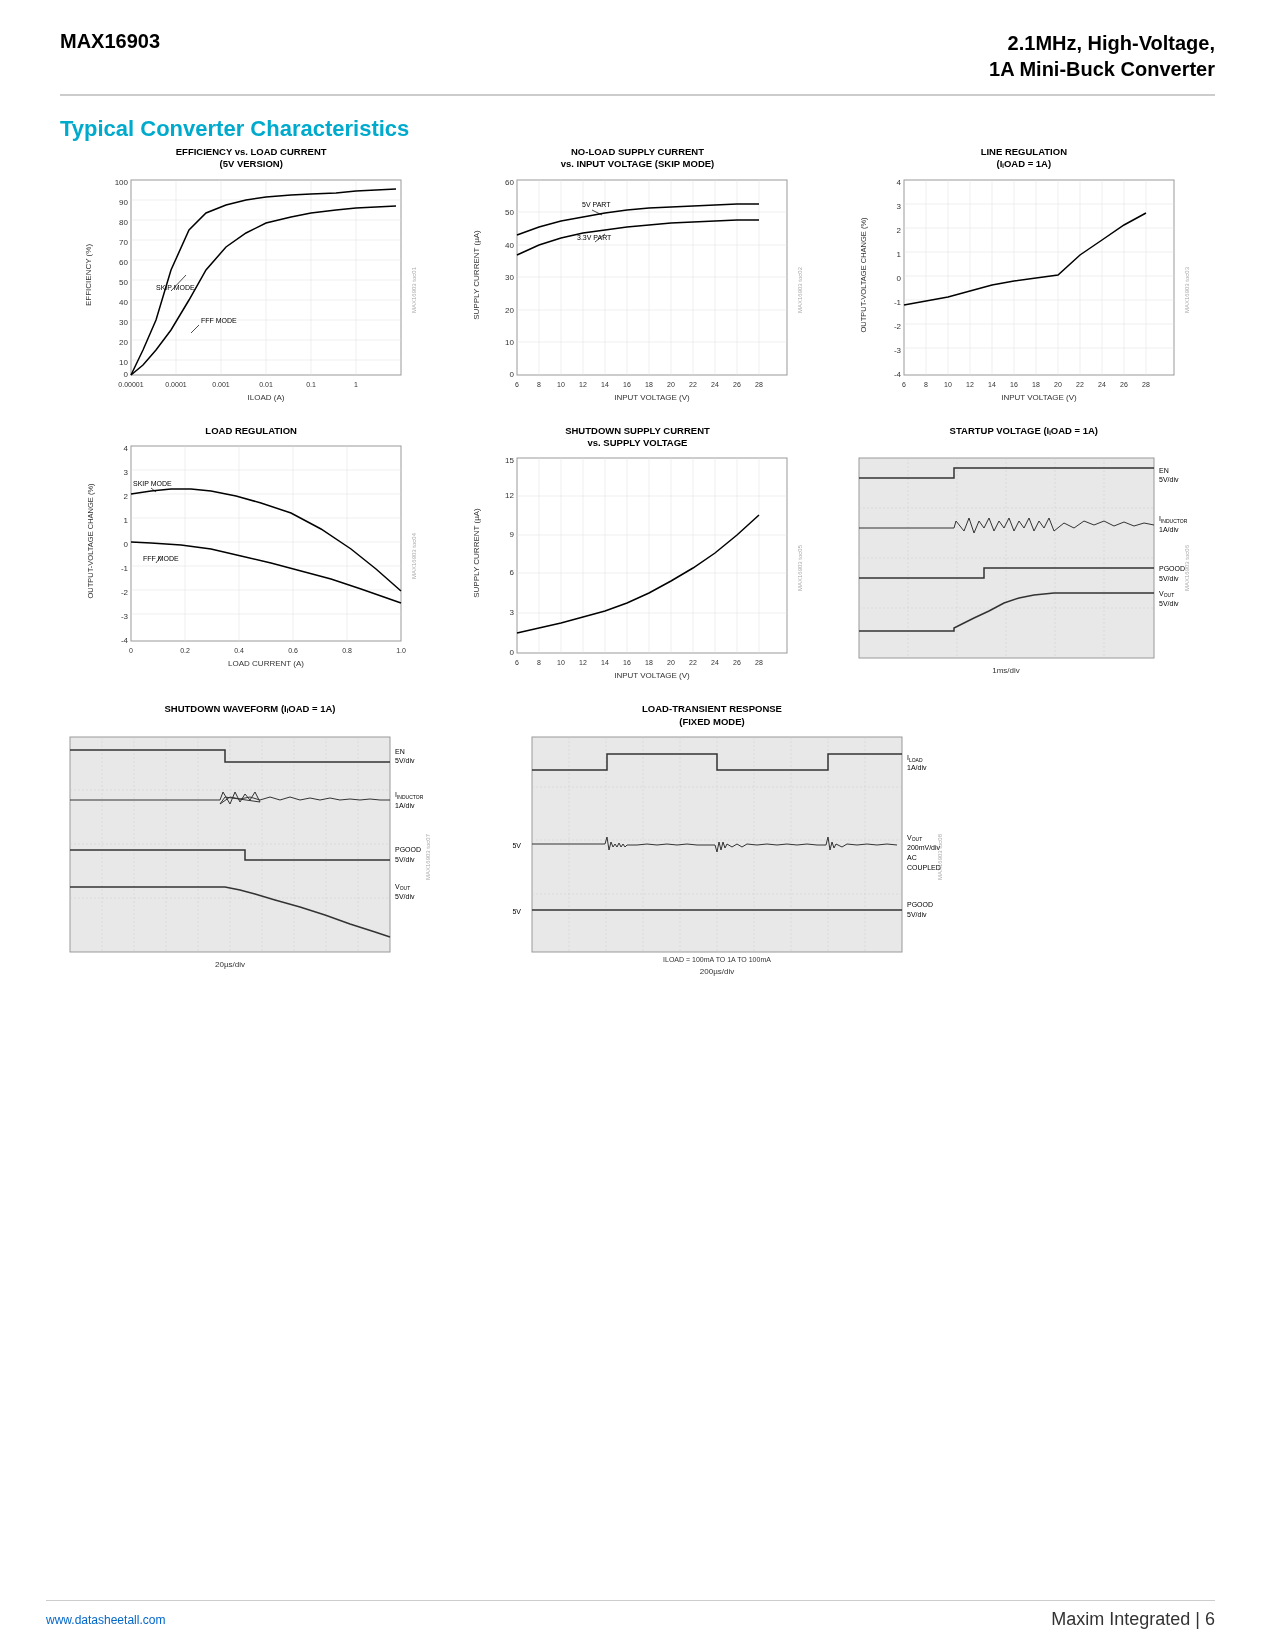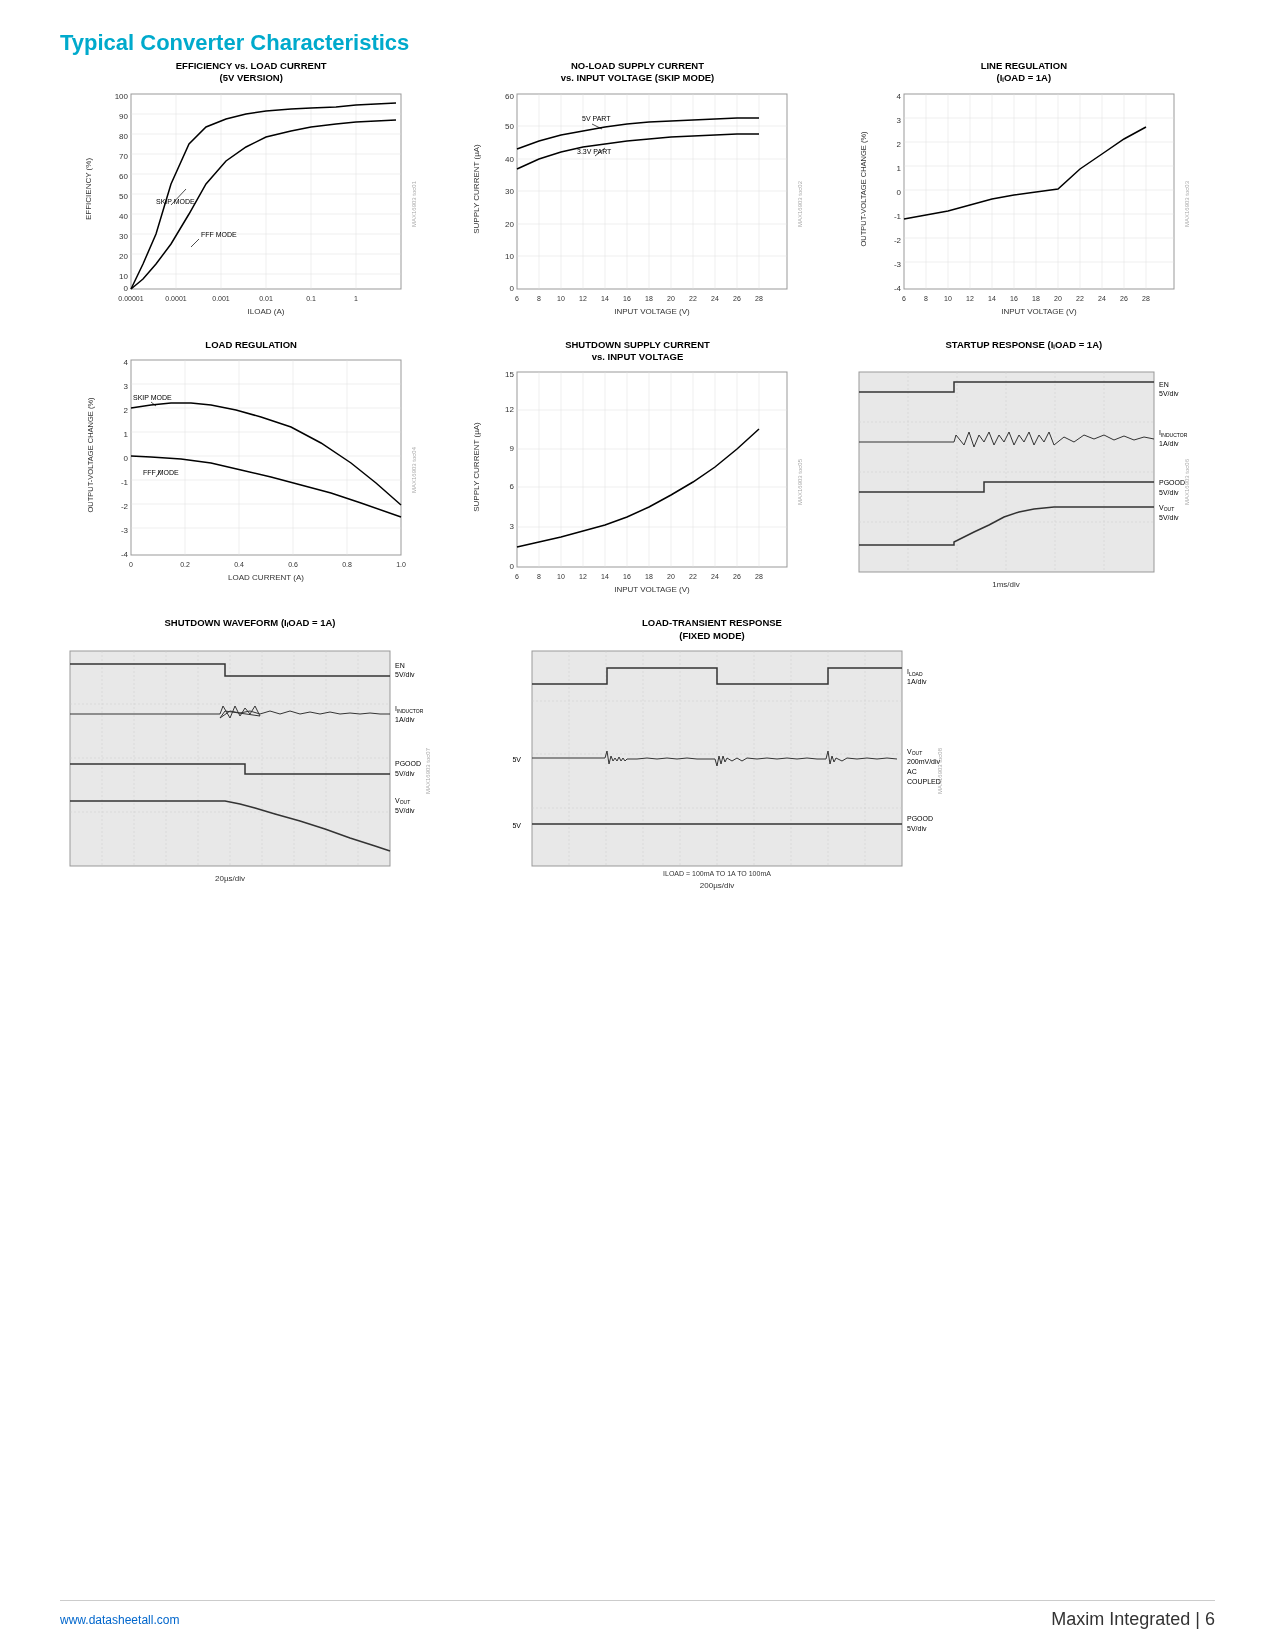--- a/index.html
+++ b/index.html
@@ -64,21 +64,21 @@
       text-align: center;
       margin-bottom: 4px;
       line-height: 1.3;
     }
     .chart-svg {
       display: block;
     }
     .footer {
       position: absolute;
       bottom: 20px;
-      left: 60px;
+      left: 46px;
       right: 60px;
       display: flex;
       justify-content: space-between;
       align-items: center;
       border-top: 1px solid #ccc;
       padding-top: 8px;
     }
     .footer-link {
       color: #0066cc;
       font-size: 12px;
@@ -87,20 +87,27 @@
     .footer-right {
       font-size: 18px;
       color: #333;
     }
   </style>
 </head>
 <body>
 
 <div class="page-container">
 
+  <div class="header">
+    <div class="header-left">MAX16903</div>
+    <div class="header-right">
+      <div>2.1MHz, High-Voltage,</div>
+      <div>1A Mini-Buck Converter</div>
+    </div>
+  </div>
 
   <div class="section-title">Typical Converter Characteristics</div>
 
   <div class="charts-row">
 
     <div class="chart-container">
       <div class="chart-title">
         <div>EFFICIENCY vs. LOAD CURRENT</div>
         <div>(5V VERSION)</div>
       </div>
@@ -329,21 +336,21 @@
         <text x="52" y="45" font-size="7" fill="#000">SKIP MODE</text>
         <line x1="70" y1="47" x2="75" y2="51" stroke="#000" stroke-width="0.7"></line>
         <text x="62" y="120" font-size="7" fill="#000">FFF MODE</text>
         <line x1="75" y1="122" x2="80" y2="115" stroke="#000" stroke-width="0.7"></line>
       </svg>
     </div>
 
     <div class="chart-container">
       <div class="chart-title">
         <div>SHUTDOWN SUPPLY CURRENT</div>
-        <div>vs. INPUT VOLTAGE</div>
+        <div>vs. SUPPLY VOLTAGE</div>
       </div>
       <svg class="chart-svg" width="340" height="230" viewBox="0 0 340 230">
         <text x="335" y="115" font-size="6" fill="#aaa" text-anchor="middle" transform="rotate(-90,335,115)">MAX16903 toc05</text>
         <rect x="50" y="5" width="270" height="195" fill="white" stroke="#999" stroke-width="1"></rect>
 
         <line x1="50" y1="43" x2="320" y2="43" stroke="#ddd" stroke-width="0.5"></line>
         <line x1="50" y1="82" x2="320" y2="82" stroke="#ddd" stroke-width="0.5"></line>
         <line x1="50" y1="120" x2="320" y2="120" stroke="#ddd" stroke-width="0.5"></line>
         <line x1="50" y1="160" x2="320" y2="160" stroke="#ddd" stroke-width="0.5"></line>
 
@@ -380,21 +387,21 @@
         <text x="292" y="212" font-size="7" text-anchor="middle" fill="#333">28</text>
         <text x="185" y="225" font-size="8" text-anchor="middle" fill="#333">INPUT VOLTAGE (V)</text>
         <text x="12" y="100" font-size="8" text-anchor="middle" fill="#333" transform="rotate(-90,12,100)">SUPPLY CURRENT (µA)</text>
 
         <polyline points="50,180 72,175 94,170 116,164 138,158 160,150 182,140 204,128 226,115 248,100 270,82 292,62" fill="none" stroke="#000" stroke-width="1.5"></polyline>
       </svg>
     </div>
 
     <div class="chart-container">
       <div class="chart-title">
-        <div>STARTUP RESPONSE (IₗOAD = 1A)</div>
+        <div>STARTUP VOLTAGE (IₗOAD = 1A)</div>
         <div>&nbsp;</div>
       </div>
       <svg class="chart-svg" width="340" height="230" viewBox="0 0 340 230">
         <text x="335" y="115" font-size="6" fill="#aaa" text-anchor="middle" transform="rotate(-90,335,115)">MAX16903 toc06</text>
         <rect x="5" y="5" width="295" height="200" fill="#e8e8e8" stroke="#999" stroke-width="1"></rect>
 
         <line x1="54" y1="5" x2="54" y2="205" stroke="#ccc" stroke-width="0.5" stroke-dasharray="2,2"></line>
         <line x1="103" y1="5" x2="103" y2="205" stroke="#ccc" stroke-width="0.5" stroke-dasharray="2,2"></line>
         <line x1="152" y1="5" x2="152" y2="205" stroke="#ccc" stroke-width="0.5" stroke-dasharray="2,2"></line>
         <line x1="201" y1="5" x2="201" y2="205" stroke="#ccc" stroke-width="0.5" stroke-dasharray="2,2"></line>

